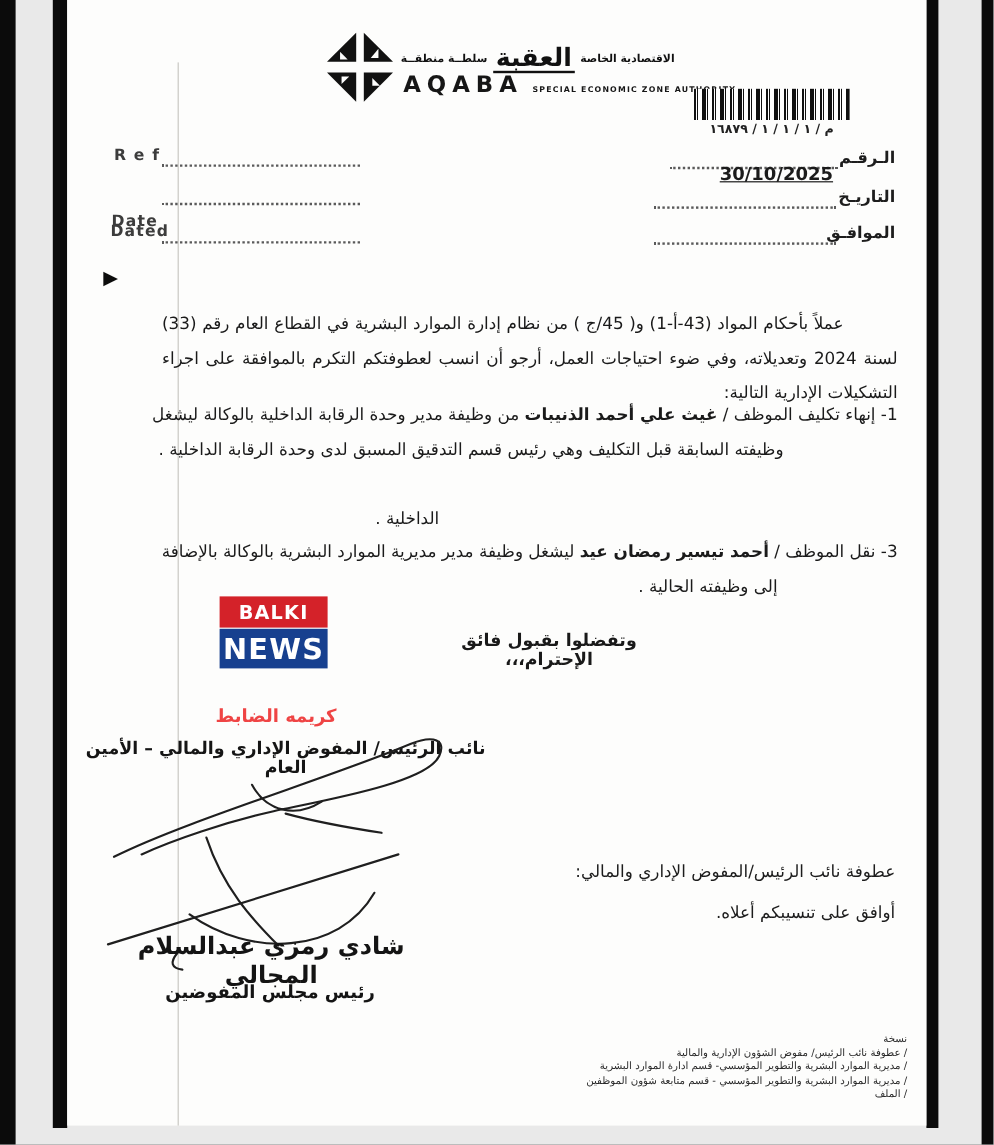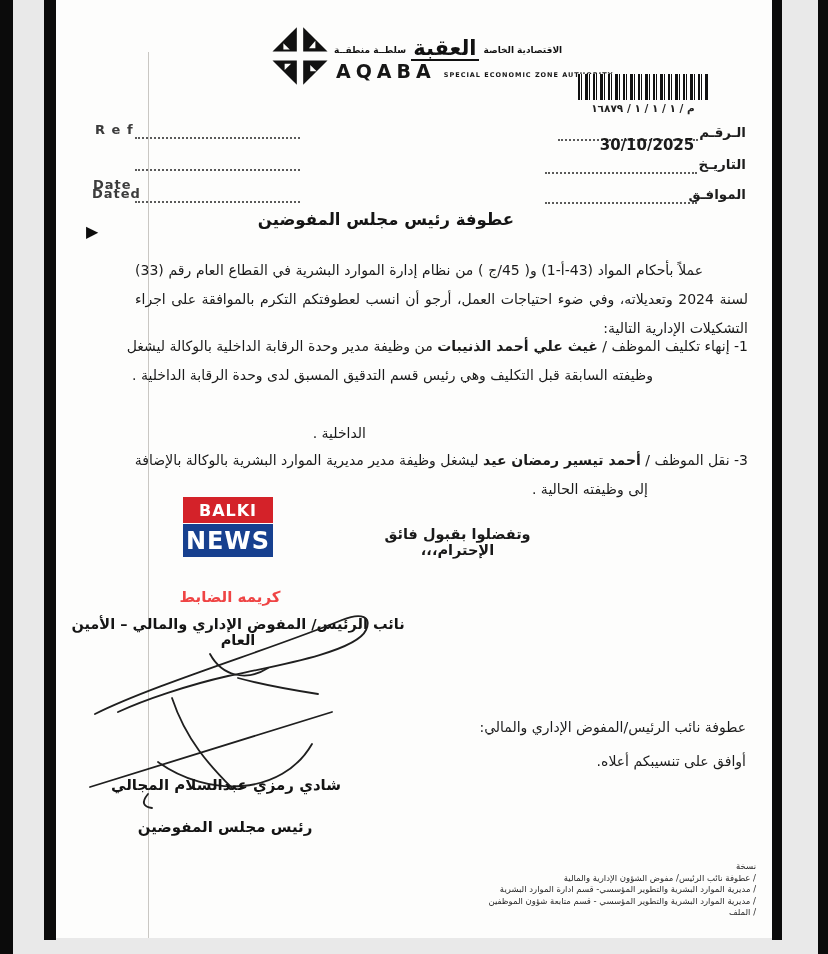--- a/index.html
+++ b/index.html
@@ -17,36 +17,36 @@
   .aqaba-row{position:absolute;left:280px;top:62px;display:flex;align-items:flex-end;gap:8px;color:#161616;}
   .aqaba{font-size:19px;font-weight:bold;letter-spacing:5px;line-height:1;}
   .aqaba-sub{font-size:6.5px;font-weight:bold;letter-spacing:1px;padding-bottom:2px;}
   .barcode{position:absolute;left:522px;top:74px;width:130px;height:26px;
      background:repeating-linear-gradient(90deg,#111 0 2px,#fff 2px 3px,#111 3px 4px,#fff 4px 7px,#111 7px 10px,#fff 10px 11px,#111 11px 12px,#fff 12px 15px);}
   .barcode-num{position:absolute;left:516px;top:102px;width:142px;text-align:center;font-size:10.5px;font-weight:bold;direction:rtl;color:#222;}
   
   .lbl-l{position:absolute;font-size:13px;color:#3c3c3c;font-weight:bold;letter-spacing:1px;}
   .lbl-r{position:absolute;font-size:13.5px;color:#1d1d1d;font-weight:bold;direction:rtl;}
   .dots{position:absolute;height:0;border-bottom:2px dotted #5a5a5a;}
-  .dateval{position:absolute;left:536px;top:136px;width:110px;text-align:center;font-size:15px;font-weight:bold;color:#1b1b1b;}
+  .dateval{position:absolute;left:536px;top:136px;width:110px;text-align:center;font-size:15px;font-weight:bold;color:#1b1b1b;text-decoration:underline;}
   .marker{position:absolute;left:30px;top:222px;font-size:16px;color:#0c0c0c;}
   
   .title{position:absolute;left:140px;top:210px;width:380px;text-align:center;font-size:16.5px;font-weight:bold;color:#151515;direction:rtl;}
   .intro{position:absolute;left:79px;top:256px;width:613px;direction:rtl;text-align:justify;font-size:14px;line-height:29px;color:#1a1a1a;text-indent:45px;}
   .item-line{position:absolute;left:36px;width:656px;direction:rtl;text-align:right;font-size:14px;color:#1a1a1a;}
   .item-line b{font-weight:bold;}
   
   .balki{position:absolute;left:127px;top:497px;width:90px;border-radius:28px;}
   .balki .r1{height:26px;display:flex;align-items:center;justify-content:center;color:#fff;font-weight:bold;font-size:16px;letter-spacing:1px;}
   .balki .r2{height:33px;margin-top:1px;display:flex;align-items:center;justify-content:center;color:#fff;font-weight:bold;font-size:24px;letter-spacing:1px;}
   .closing{position:absolute;left:294px;top:526px;width:215px;text-align:center;direction:rtl;font-size:14.5px;font-weight:bold;color:#191919;}
   
   .signer-name{position:absolute;left:94px;top:588px;width:160px;text-align:center;font-size:15px;font-weight:bold;direction:rtl;color:#ef4444;}
   .signer-title{position:absolute;left:14px;top:616px;width:336px;text-align:center;font-size:14.5px;font-weight:bold;direction:rtl;color:#151515;}
-  .approver-name{position:absolute;left:45px;top:776px;width:250px;text-align:center;font-size:15px;font-weight:bold;direction:rtl;color:#141414;}
+  .approver-name{position:absolute;left:45px;top:776px;width:250px;text-align:center;font-size:20px;font-weight:bold;direction:rtl;color:#141414;}
   .approver-title{position:absolute;left:79px;top:818px;width:180px;text-align:center;font-size:15px;font-weight:bold;direction:rtl;color:#141414;}
   .approval{position:absolute;left:380px;top:710px;width:310px;direction:rtl;text-align:right;font-size:14px;color:#1c1c1c;line-height:34px;}
   
   .cc{position:absolute;left:360px;top:861px;width:340px;direction:rtl;text-align:right;font-size:8.5px;line-height:11.5px;color:#2a2a2a;}
   .sig-svg{position:absolute;left:4px;top:582px;width:392px;height:236px;}
 </style>
 </head>
 <body>
 
 <div id="canvas">
@@ -93,21 +93,20 @@
     <div class="lbl-r" style="right:26px;top:124px;">الـرقـم</div>
     <div class="dots" style="right:74px;top:139px;width:140px;"></div>
     <div class="dateval">30/10/2025</div>
     <div class="lbl-r" style="right:26px;top:156px;">التاريـخ</div>
     <div class="dots" style="right:75px;top:172px;width:152px;"></div>
     <div class="lbl-r" style="right:26px;top:186px;">الموافـق</div>
     <div class="dots" style="right:75px;top:202px;width:152px;"></div>
 
     <div class="marker">▶</div>
 
-    <div class="title">عطوفة رئيس مجلس المفوضين</div>
     <div class="intro">عملاً بأحكام المواد (43-أ-1) و( 45/ج ) من نظام إدارة الموارد البشرية في القطاع العام رقم (33) لسنة 2024 وتعديلاته، وفي ضوء احتياجات العمل، أرجو أن انسب لعطوفتكم التكرم بالموافقة على اجراء التشكيلات الإدارية التالية:</div>
 
     <div class="item-line" style="top:338px;">
       <span>1- </span><span>إنهاء تكليف الموظف / </span><b>غيث علي أحمد الذنيبات</b><span> من وظيفة مدير وحدة الرقابة الداخلية بالوكالة ليشغل</span>
     </div>
     <div class="item-line" style="top:367px;padding-right:95px;box-sizing:border-box;">وظيفته السابقة قبل التكليف وهي رئيس قسم التدقيق المسبق لدى وحدة الرقابة الداخلية .</div>
 
     <div class="item-line" style="top:425px;padding-right:382px;box-sizing:border-box;">الداخلية .</div>
 
     <div class="item-line" style="top:452px;">

